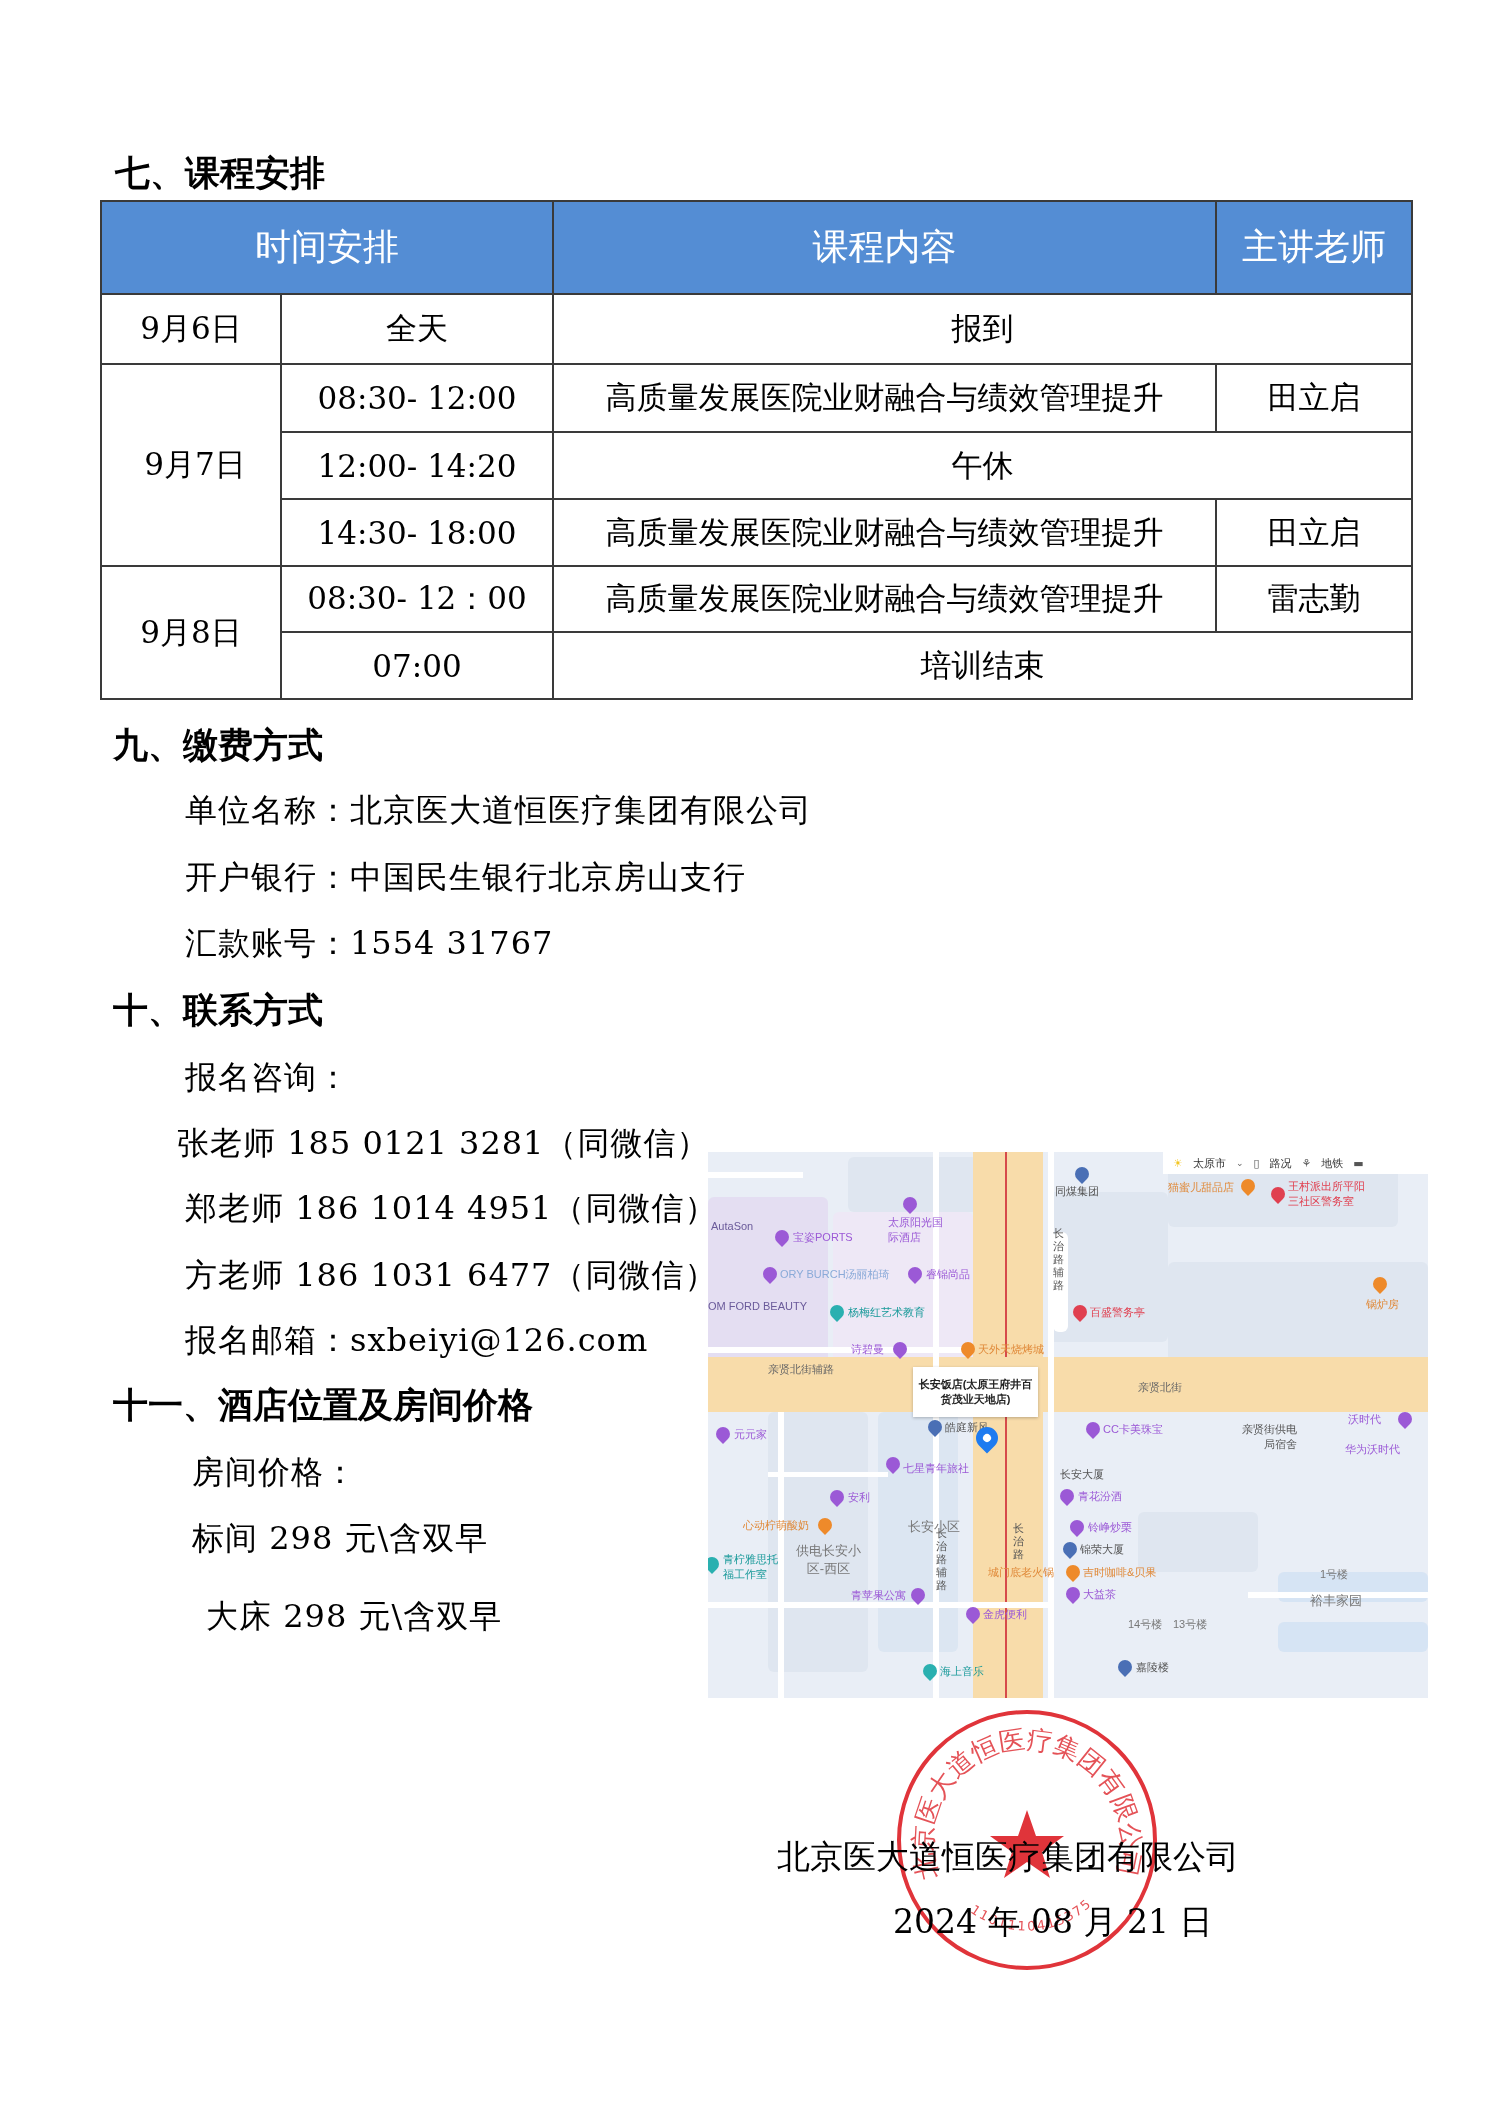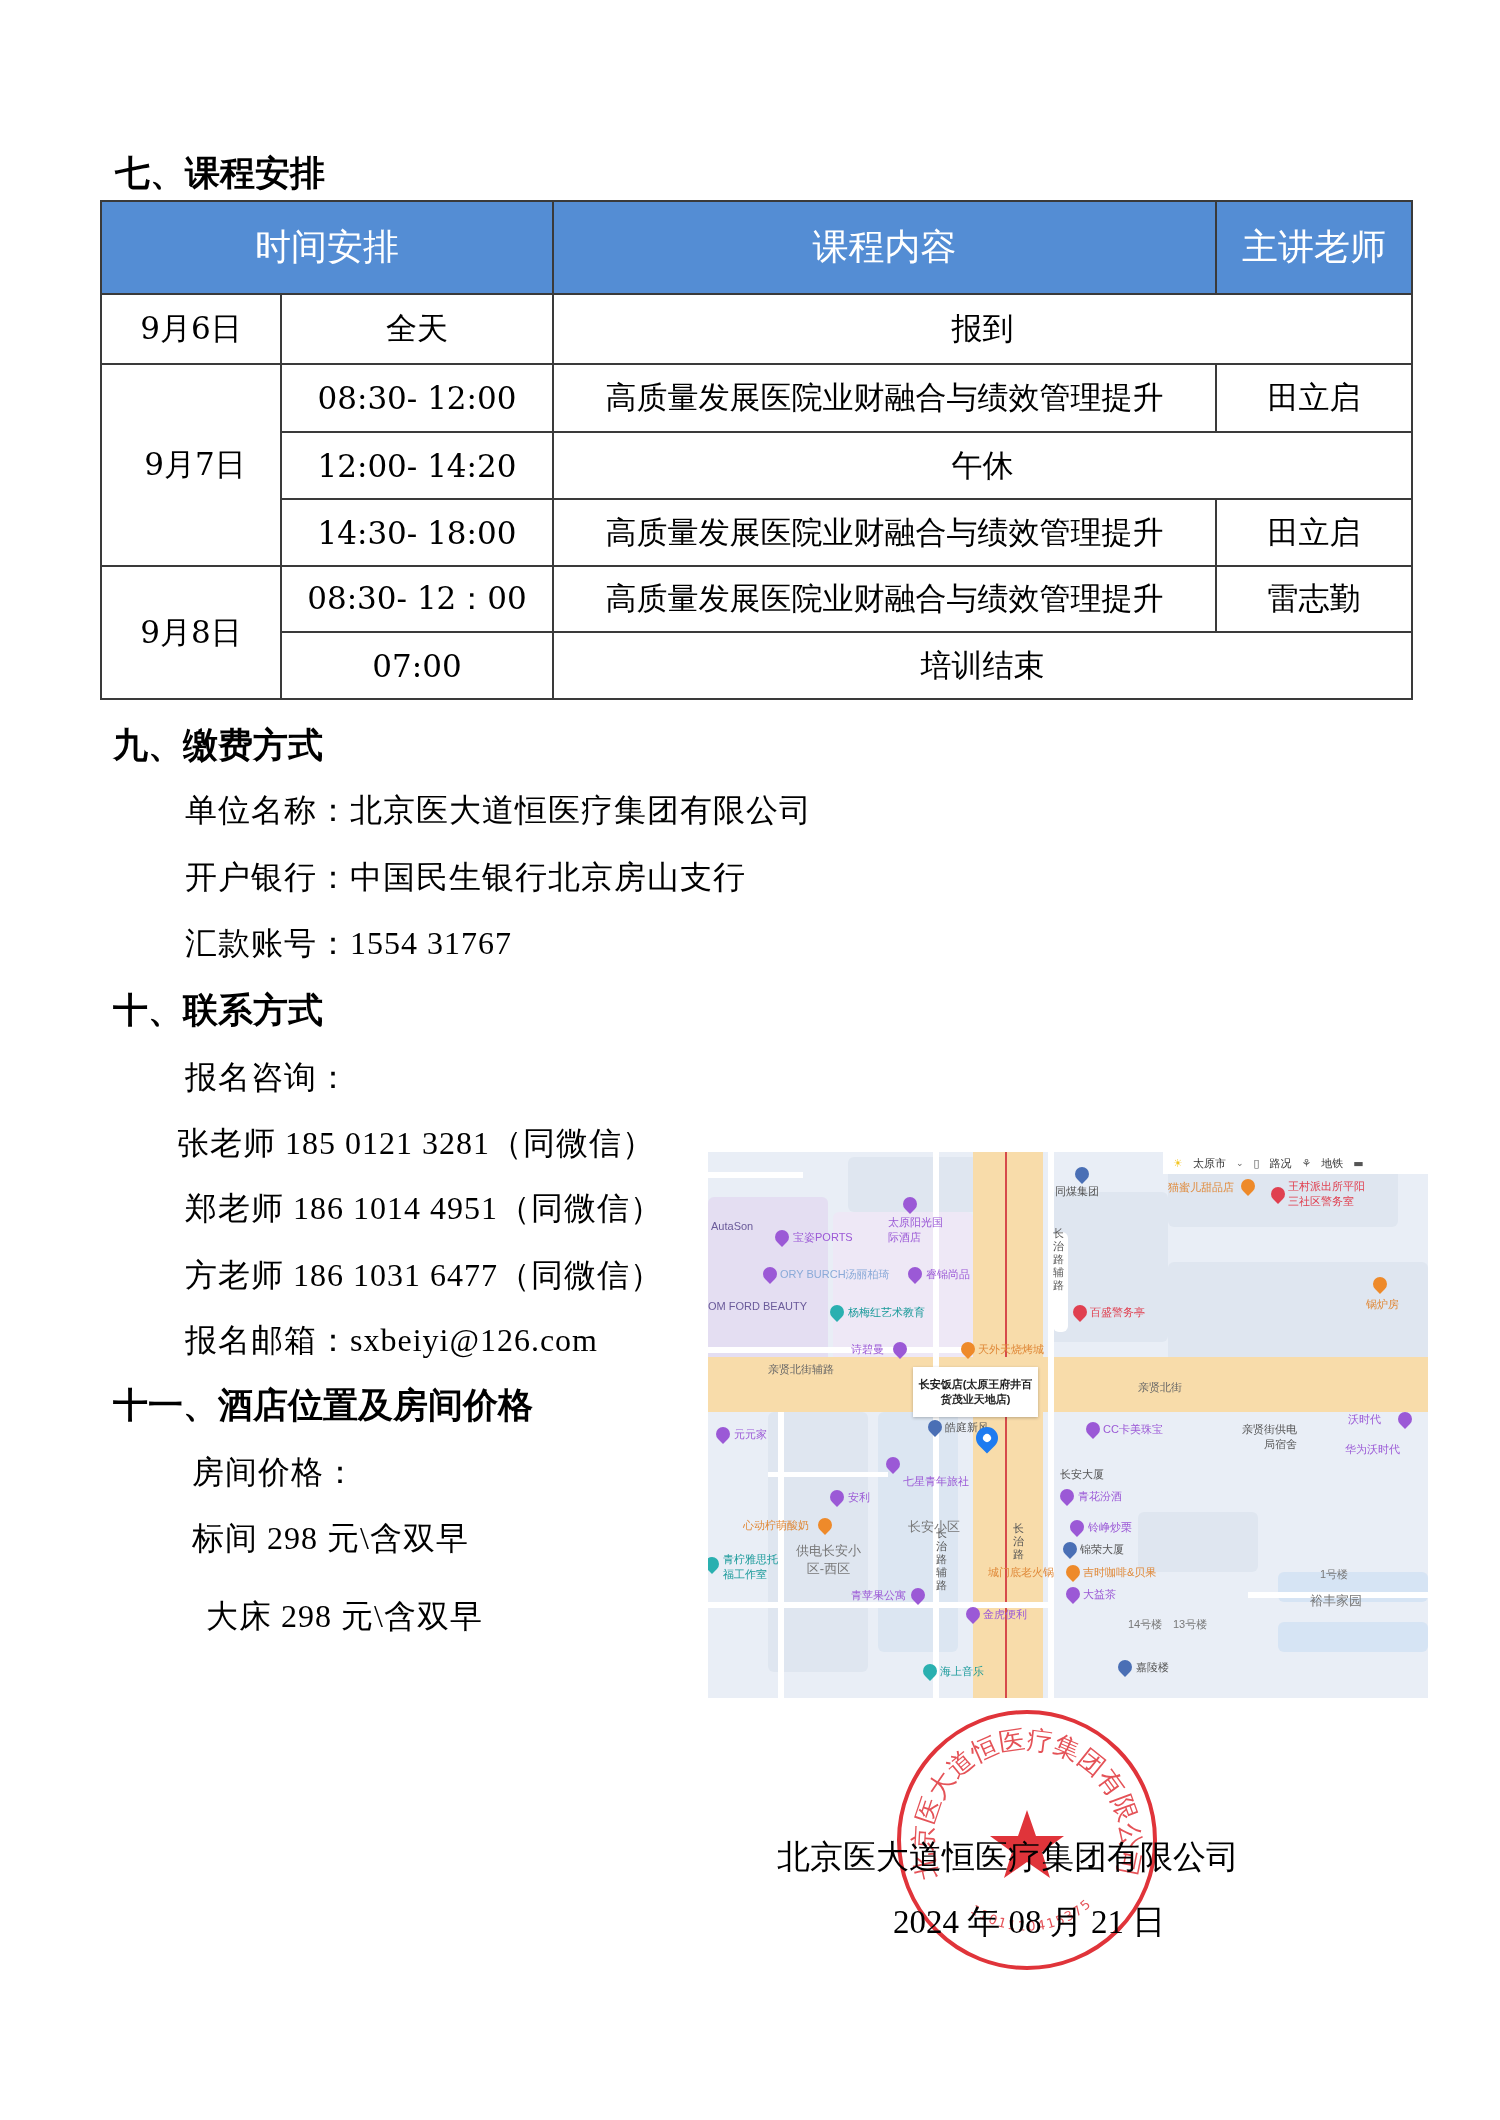--- a/index.html
+++ b/index.html
@@ -1,20 +1,20 @@
 <!DOCTYPE html>
 <html><head>
 <meta charset="utf-8">
 <style>
   html, body { margin:0; padding:0; background:#ffffff; }
   body { width:1500px; height:2120px; position:relative; overflow:hidden;
          font-family:"DejaVu Serif","Liberation Serif",serif; color:#000; }
   .abs { position:absolute; }
   .h { font-family:"DejaVu Sans","Liberation Sans",sans-serif; font-weight:bold; font-size:35px; line-height:40px; white-space:nowrap; }
-  .p { font-size:32px; line-height:40px; white-space:nowrap; letter-spacing:1px;font-family:Liberation Serif, serif; }
+  .p { font-size:32px; line-height:40px; white-space:nowrap; letter-spacing:1px; }
   table.sched { position:absolute; left:100px; top:200px; width:1311px; border-collapse:collapse; table-layout:fixed; }
   table.sched td, table.sched th { border:2px solid #3a3a3a; text-align:center; vertical-align:middle; padding:0; white-space:nowrap; }
   table.sched th { background:#548DD4; color:#fff; font-family:"DejaVu Sans","Liberation Sans",sans-serif; font-weight:normal; font-size:36px; height:91px; }
   table.sched td { font-size:31px; height:64px; }
   .map { position:absolute; left:708px; top:1152px; width:720px; height:546px; background:#e9eef6; overflow:hidden; }
   .map .blk { position:absolute; background:#dfe6f0; border-radius:6px; }
   .map .road { position:absolute; background:#f8dcaa; }
   .map .minor { position:absolute; background:#ffffff; }
   .map .lbl { position:absolute; font-family:Liberation Sans, sans-serif; font-size:11px; white-space:nowrap; }
   .map .pin { position:absolute; width:14px; height:14px; border-radius:50% 50% 50% 0; transform:rotate(-45deg); }
@@ -162,21 +162,21 @@
   <div class="lbl" style="left:237px; top:268px; color:#555;">皓庭新风</div>
   <div class="pin" style="left:8px; top:275px; background:#9b59d6;"></div>
   <div class="lbl" style="left:26px; top:275px; color:#9b59d6;">元元家</div>
   <div class="pin" style="left:378px; top:270px; background:#9b59d6;"></div>
   <div class="lbl" style="left:395px; top:270px; color:#9b59d6;">CC卡美珠宝</div>
   <div class="lbl" style="left:505px; top:270px; color:#555; width:60px; white-space:normal; text-align:right;margin-left:24px;">亲贤街供电局宿舍</div>
   <div class="lbl" style="left:640px; top:260px; color:#9b59d6;">沃时代</div>
   <div class="pin" style="left:690px; top:260px; background:#9b59d6;"></div>
   <div class="lbl" style="left:637px; top:290px; color:#9b59d6;">华为沃时代</div>
   <div class="pin" style="left:178px; top:305px; background:#9b59d6;"></div>
-  <div class="lbl" style="left:195px; top:322px; color:#9b59d6;text-align:right;">七星青年旅社</div>
+  <div class="lbl" style="left:195px; top:309px; color:#9b59d6;text-align:right;">七星青年旅社</div>
   <div class="lbl" style="left:352px; top:315px; color:#555;">长安大厦</div>
   <div class="pin" style="left:122px; top:338px; background:#9b59d6;"></div>
   <div class="lbl" style="left:140px; top:338px; color:#9b59d6;">安利</div>
   <div class="pin" style="left:352px; top:337px; background:#9b59d6;"></div>
   <div class="lbl" style="left:370px; top:337px; color:#9b59d6;">青花汾酒</div>
   <div class="lbl" style="left:35px; top:366px; color:#e08a3a;">心动柠萌酸奶</div>
   <div class="pin" style="left:110px; top:366px; background:#ee8a2a;"></div>
   <div class="lbl" style="left:200px; top:366px; color:#777; font-size:13px;">长安小区</div>
   <div class="pin" style="left:362px; top:368px; background:#9b59d6;"></div>
   <div class="lbl" style="left:380px; top:368px; color:#9b59d6;">铃峥炒栗</div>

